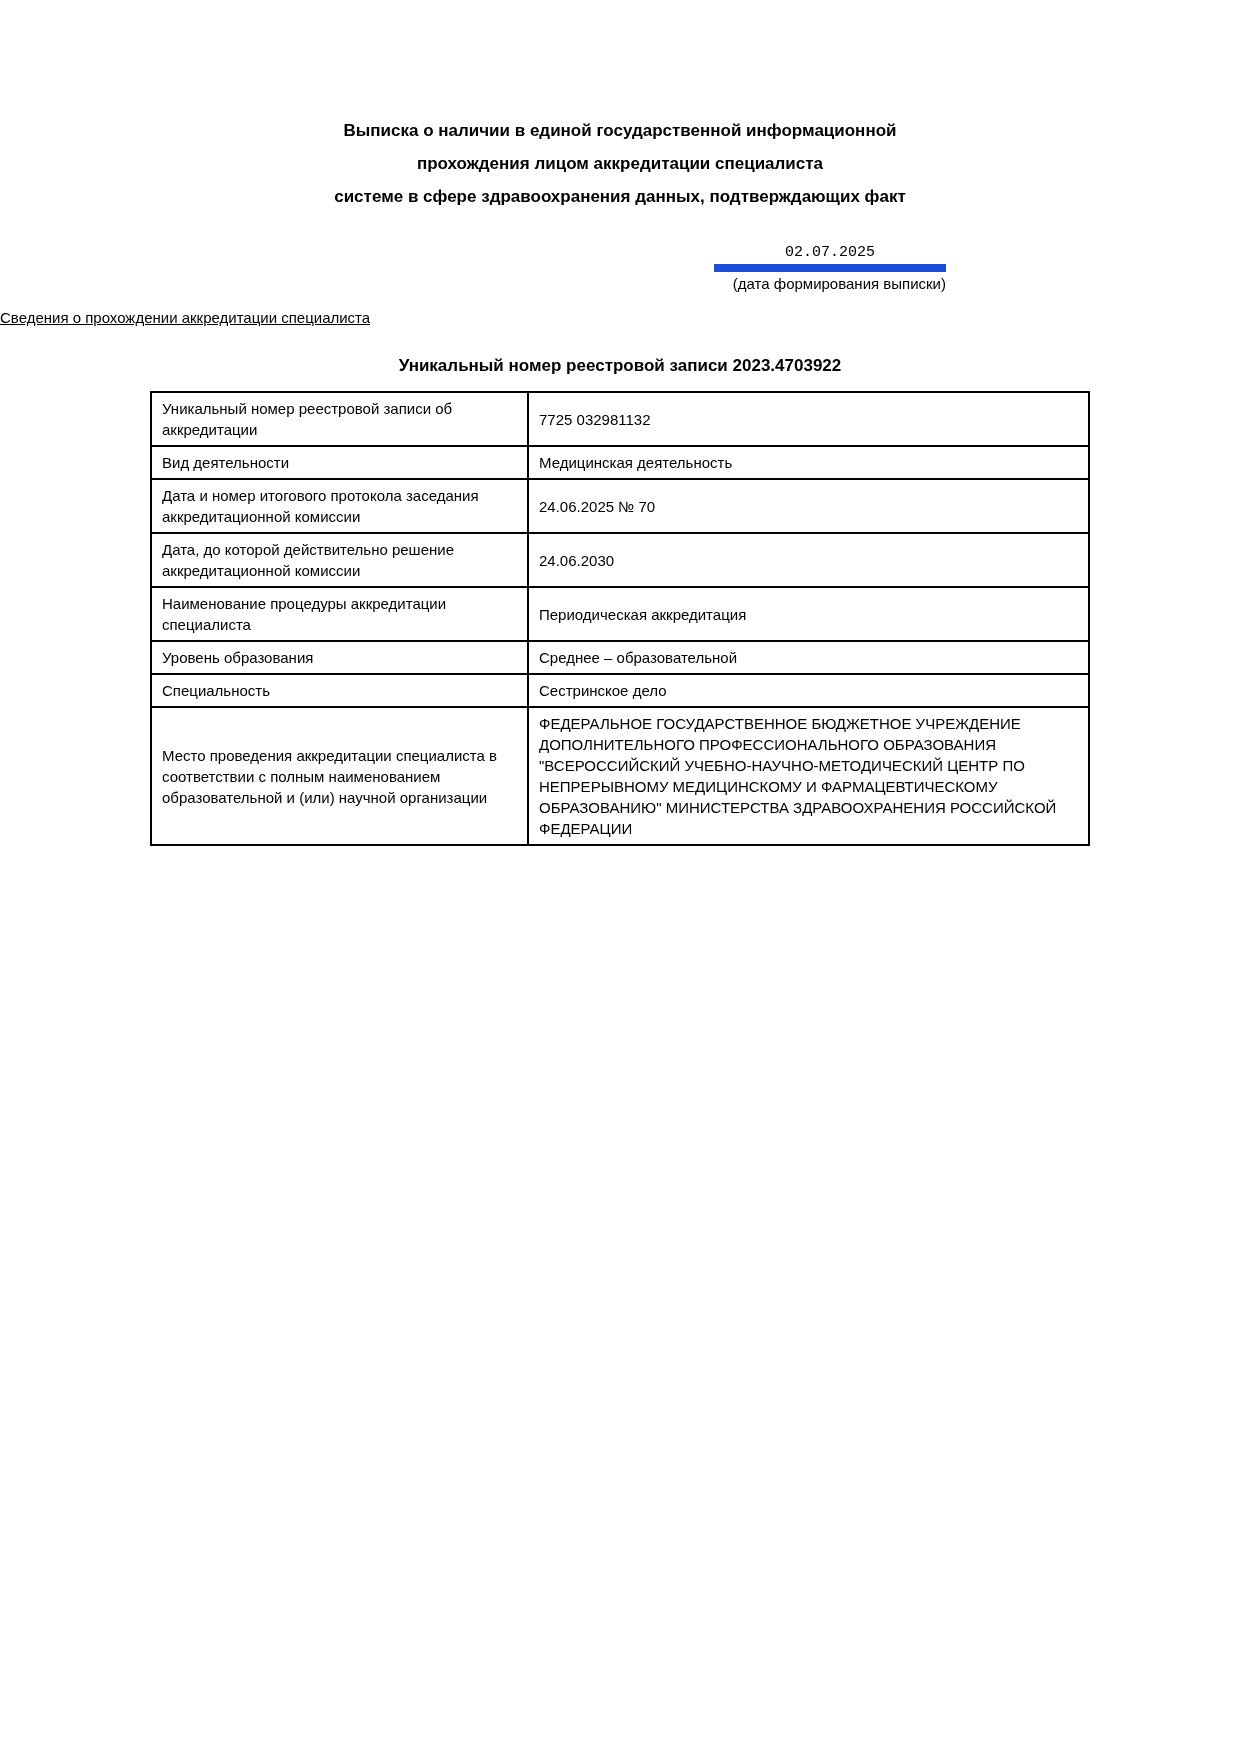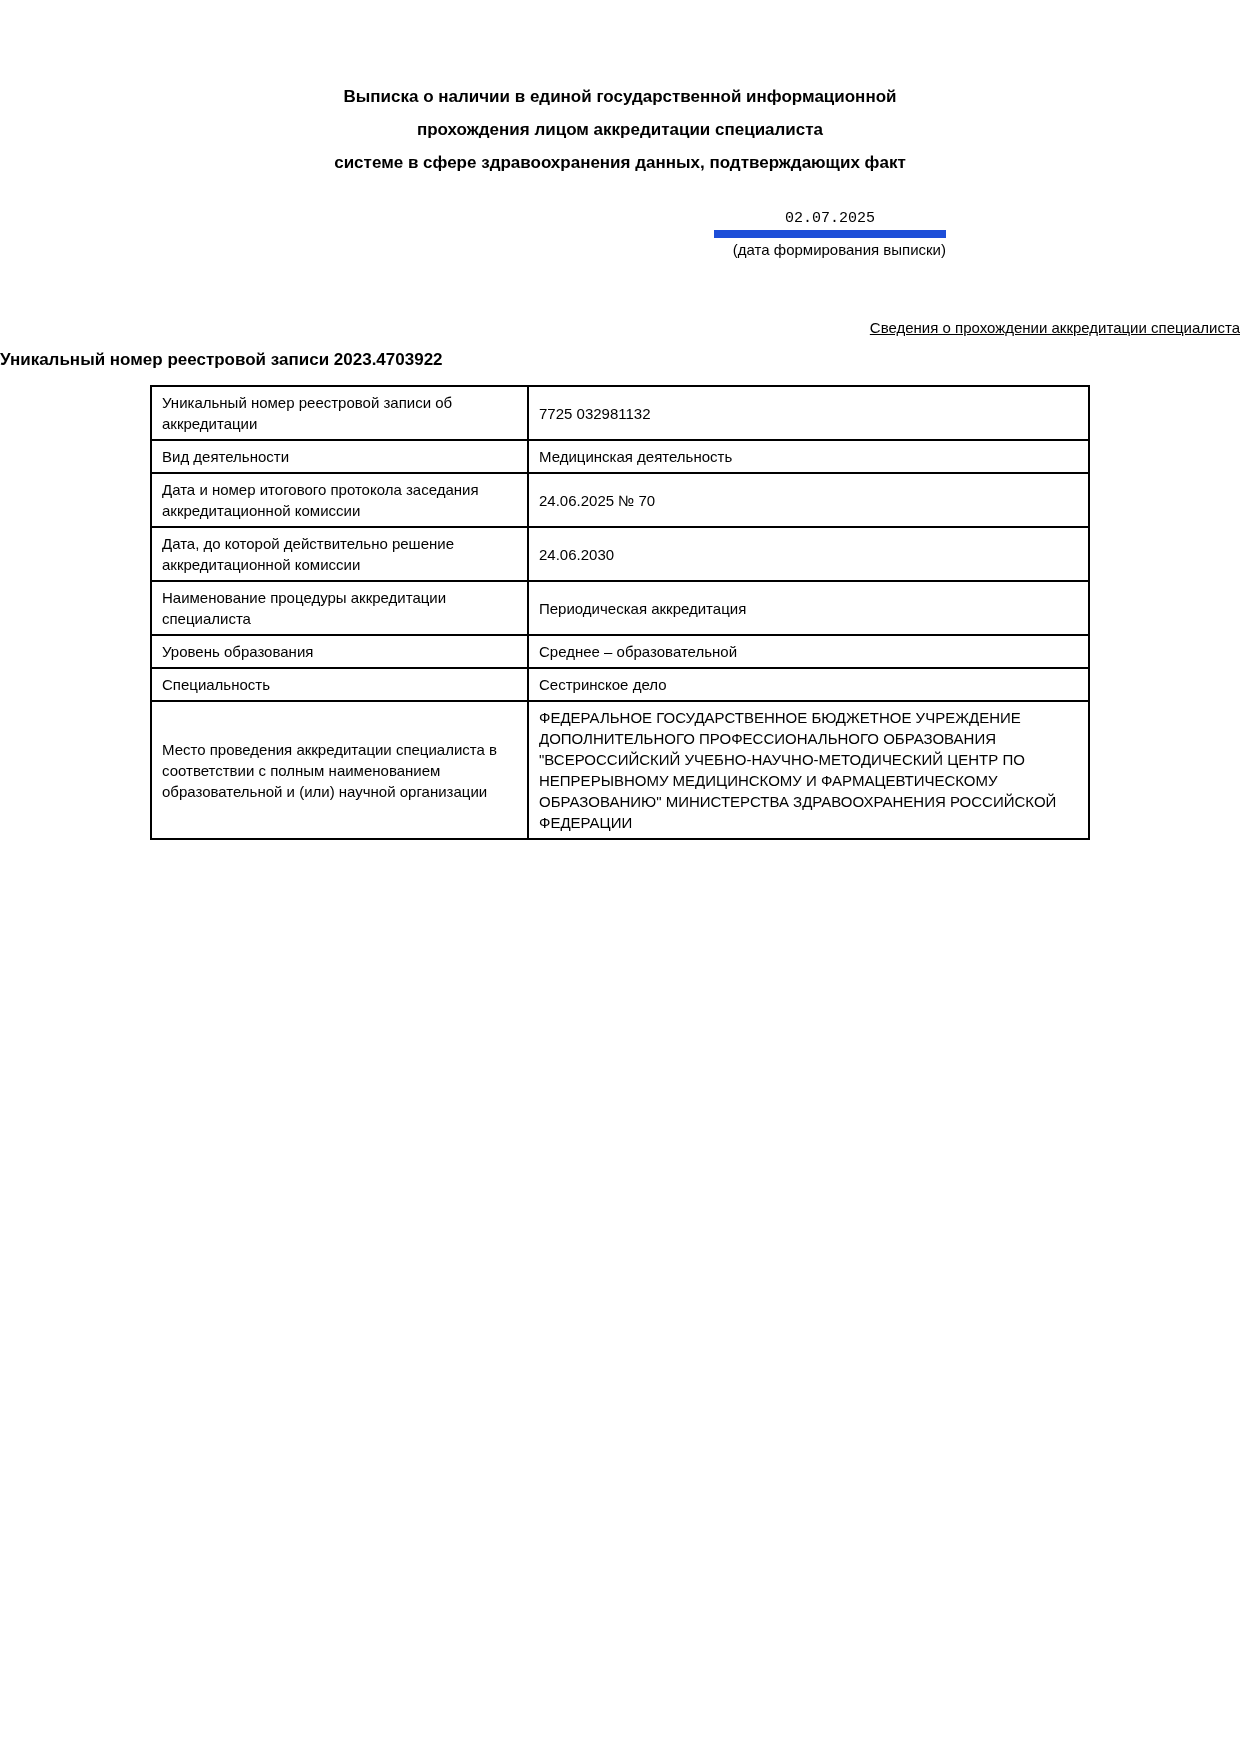--- a/index.html
+++ b/index.html
@@ -9,21 +9,21 @@
   }
   body {
     width: 1240px;
     height: 1755px;
     font-family: "Liberation Sans", sans-serif;
     color: #000000;
     position: relative;
     overflow: hidden;
   }
   .doc {
-    padding-top: 80px;
+    padding-top: 114px;
     border-radius: 28px;
   }
   .title {
     text-align: center;
     font-size: 17px;
     font-weight: bold;
     line-height: 33px;
   }
   .date-block {
     width: 232px;
@@ -44,28 +44,28 @@
     font-size: 15px;
     text-align: right;
   }
   .intro {
     margin-top: 33px;
     text-align: center;
     font-size: 15px;
     line-height: 22px;
   }
   .section-heading {
-    margin-top: 61px;
-    text-align: right;
+    margin-top: 17px;
+    text-align: left;
     font-size: 15px;
     text-decoration: underline;
   }
   .registry-heading {
-    margin-top: 14px;
-    text-align: left;
+    margin-top: 30px;
+    text-align: center;
     font-size: 17px;
     font-weight: bold;
   }
   table.acc-table {
     margin-left: 150px;
     margin-top: 15px;
     width: 938px;
     border-collapse: collapse;
     table-layout: fixed;
   }

